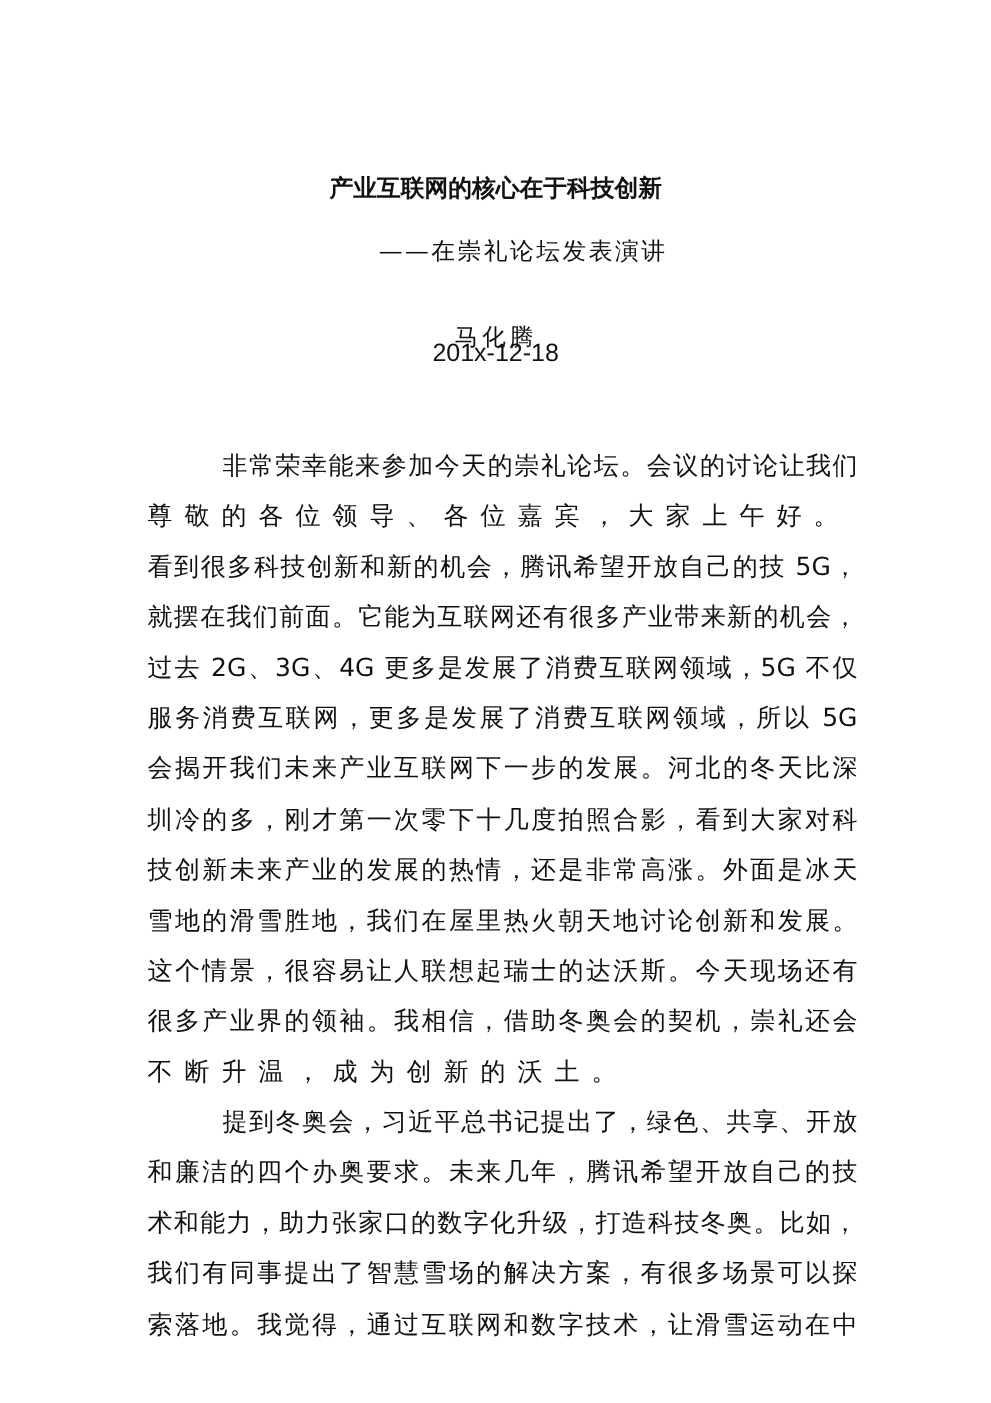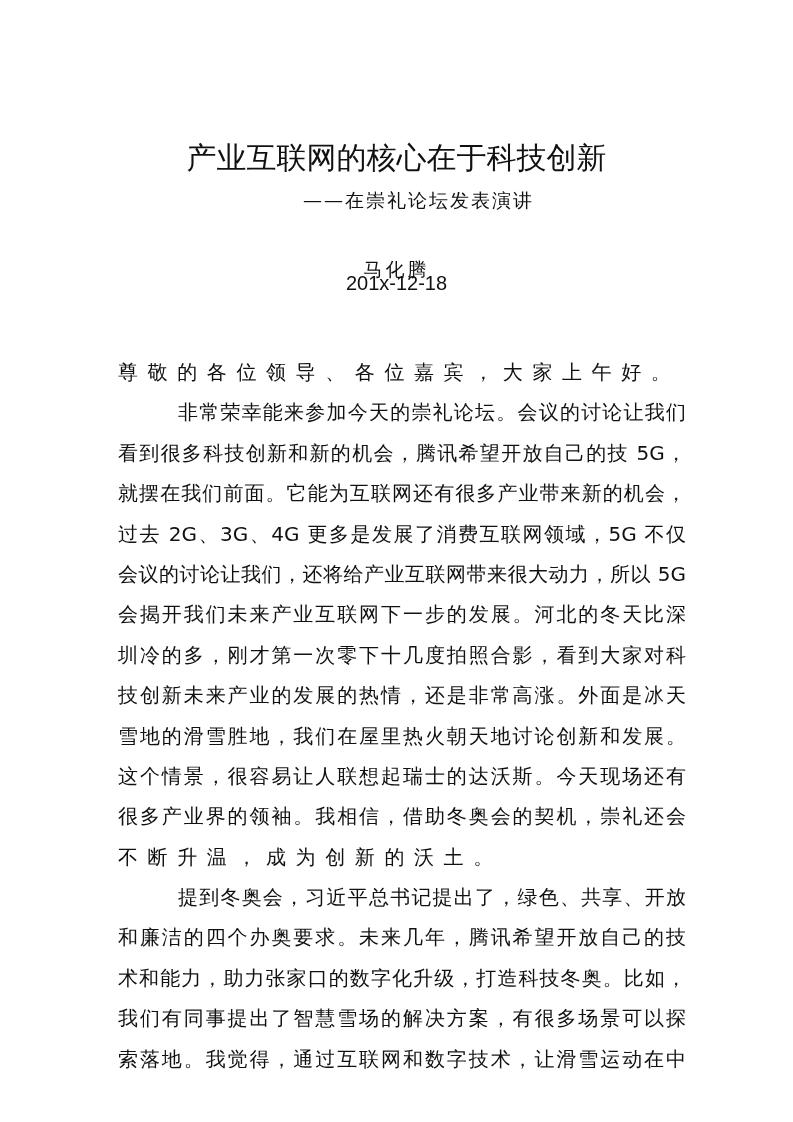--- a/index.html
+++ b/index.html
@@ -1,43 +1,43 @@
 <!DOCTYPE html>
 <html><head>
 <meta charset="utf-8">
 <style>
   html, body { margin: 0; padding: 0; background: #ffffff; }
   body { width: 793px; height: 1122px; position: relative; overflow: hidden; color: #111; }
   .page { position: absolute; left: 0; top: 0; width: 793px; height: 1122px; background: #fff; }
   .center { position: absolute; left: 0; width: 793px; text-align: center; white-space: nowrap; }
-  .title { top: 138px; font-family: "DejaVu Serif", "Liberation Serif", serif; font-size: 30px; letter-spacing: 0px; font-weight: normal; }
+  .title { top: 138px; font-family: "DejaVu Serif", "Liberation Serif", serif; font-size: 19px; letter-spacing: 0px; font-weight: bold; }
   .subtitle { top: 188px; font-family: "DejaVu Serif", "Liberation Serif", serif; font-size: 19px; letter-spacing: 2px; padding-left: 18px; box-sizing: border-box; margin-left: 13px; }
   .author { top: 229px; font-family: "DejaVu Serif", "Liberation Serif", serif; font-size: 19px; letter-spacing: 3px; margin-top: 28px; }
   .date { top: 272px; font-family: Liberation Sans, sans-serif; font-size: 20px; }
   .body { position: absolute; left: 118px; top: 352px; width: 580px; }
   .line { height: 40.4px; line-height: 40.4px; white-space: nowrap; font-family: "DejaVu Sans", sans-serif; font-size: 20px; letter-spacing: 9.6px; }
   .line.indent { padding-left: 60px; }
   .line.justify { text-align: justify; text-align-last: justify; letter-spacing: 0; width: 568px; }
 </style>
 </head>
 <body>
 
 <div class="page">
   <div class="center title">产业互联网的核心在于科技创新</div>
   <div class="center subtitle">——在崇礼论坛发表演讲</div>
   <div class="center author">马化腾</div>
   <div class="center date">201x-12-18</div>
 
   <div class="body">
+    <div class="line indent justify" style="width:508px">非常荣幸能来参加今天的崇礼论坛。会议的讨论让我们</div>
     <div class="line">尊敬的各位领导、各位嘉宾，大家上午好。</div>
-    <div class="line indent justify" style="width:508px">非常荣幸能来参加今天的崇礼论坛。会议的讨论让我们</div>
     <div class="line justify">看到很多科技创新和新的机会，腾讯希望开放自己的技 5G，</div>
     <div class="line justify">就摆在我们前面。它能为互联网还有很多产业带来新的机会，</div>
     <div class="line justify">过去 2G、3G、4G 更多是发展了消费互联网领域，5G 不仅</div>
-    <div class="line justify">会议的讨论让我们，还将给产业互联网带来很大动力，所以 5G</div>
+    <div class="line justify">服务消费互联网，更多是发展了消费互联网领域，所以 5G</div>
     <div class="line justify">会揭开我们未来产业互联网下一步的发展。河北的冬天比深</div>
     <div class="line justify">圳冷的多，刚才第一次零下十几度拍照合影，看到大家对科</div>
     <div class="line justify">技创新未来产业的发展的热情，还是非常高涨。外面是冰天</div>
     <div class="line justify">雪地的滑雪胜地，我们在屋里热火朝天地讨论创新和发展。</div>
     <div class="line justify">这个情景，很容易让人联想起瑞士的达沃斯。今天现场还有</div>
     <div class="line justify">很多产业界的领袖。我相信，借助冬奥会的契机，崇礼还会</div>
     <div class="line">不断升温，成为创新的沃土。</div>
     <div class="line indent justify" style="width:508px">提到冬奥会，习近平总书记提出了，绿色、共享、开放</div>
     <div class="line justify">和廉洁的四个办奥要求。未来几年，腾讯希望开放自己的技</div>
     <div class="line justify">术和能力，助力张家口的数字化升级，打造科技冬奥。比如，</div>

